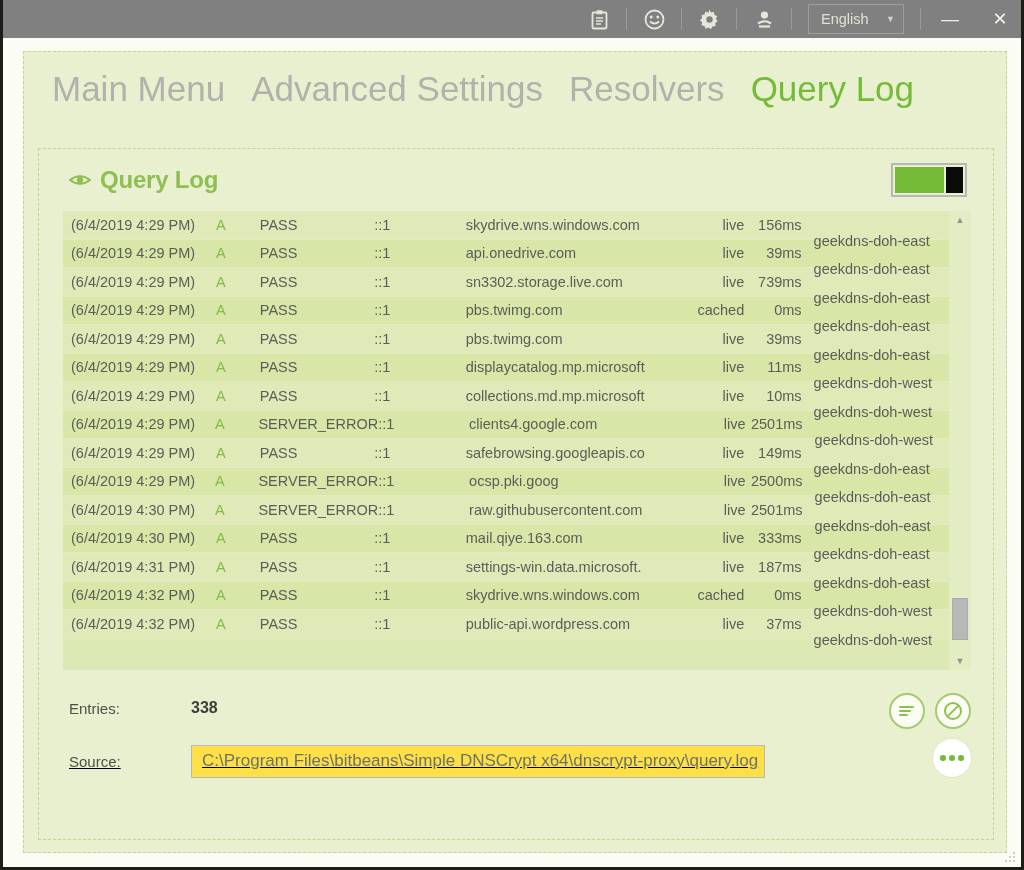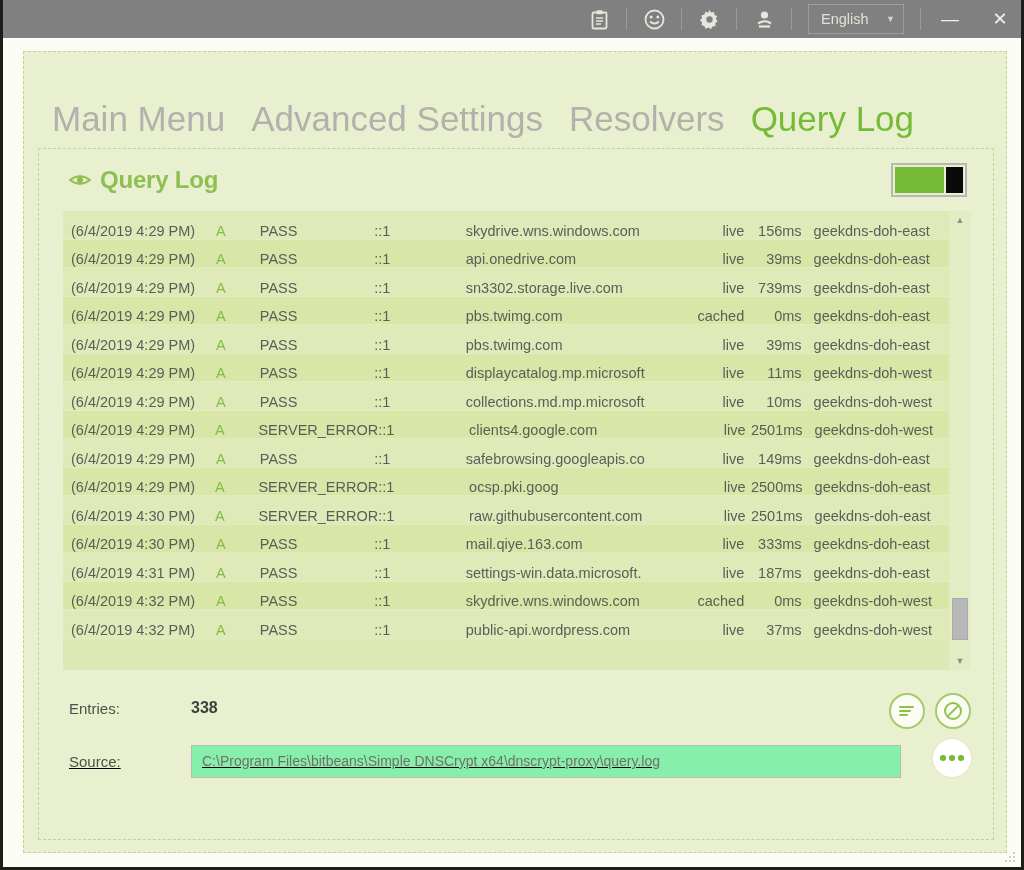--- a/index.html
+++ b/index.html
@@ -78,21 +78,21 @@
     position: absolute;
     left: 20px; top: 51px;
     width: 984px; height: 802px;
     border: 1px dashed #c4d38d;
     background: #e9f0cf;
   }
 
   
   #nav-tabs {
     display: flex;
-    align-items: flex-end;
+    align-items: flex-start;
     gap: 26px;
     padding: 18px 0 0 28px;
     height: 86px;
   }
   .nav-tab {
     font-size: 35px;
     font-weight: 400;
     color: #b0b2ab;
     white-space: nowrap;
     line-height: 1.1;
@@ -146,21 +146,21 @@
     width: 908px; height: 459px;
     display: flex;
   }
   #log-rows {
     width: 886px;
     background: #dde9b4;
     overflow: hidden;
   }
   .log-row {
     display: flex;
-    align-items: flex-end;
+    align-items: center;
     height: 28.5px;
     font-size: 14.5px;
     color: #5b5e58;
     padding-left: 8px;
     border-bottom: 1px solid #e2ecbe;
     white-space: nowrap;
   }
   .log-row.alt { background: #d8e6a8; }
   .log-row.reg { background: #dfeab8; }
   .c-time   { width: 152px; }
@@ -210,26 +210,26 @@
   #row-source  { height: 58px; text-decoration: underline; }
   .footer-label {
     width: 122px;
     font-size: 15px;
     color: #4e5149;
   }
   #entries-value {
     font-size: 16px; font-weight: bold; color: #3d403a;
   }
   #source-input {
-    width: 710px; height: 33px;
-    background: #86efac;
+    width: 574px; height: 33px;
+    background: #fde047;
     border: 1px solid #b9b9b9;
     display: flex; align-items: center;
     padding-left: 10px;
-    font-size: 14px;
+    font-size: 17px;
     color: #6f7269;
     overflow: hidden; white-space: nowrap;
   }
 
   
   #action-buttons {
     position: absolute;
     right: 22px; top: 544px;
     width: 110px;
   }

